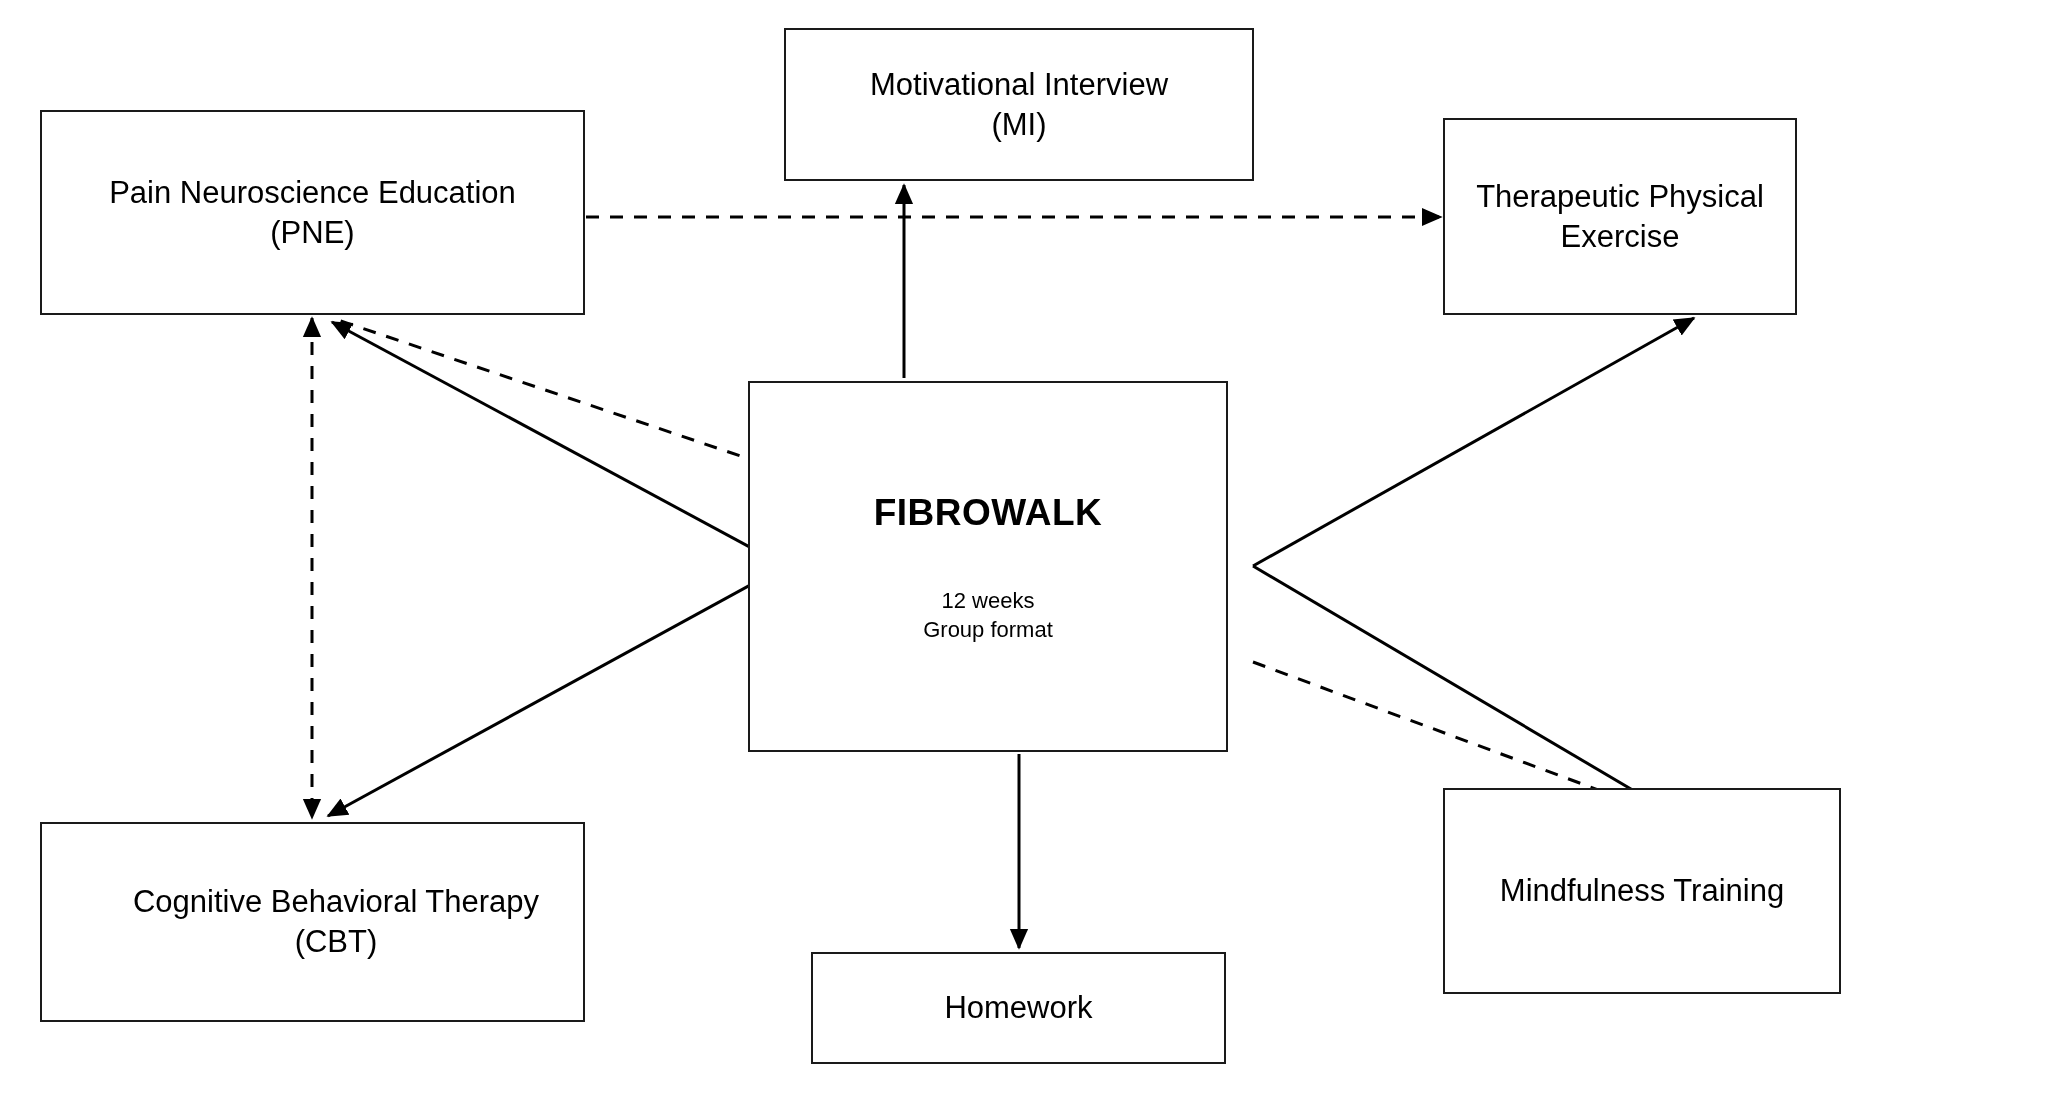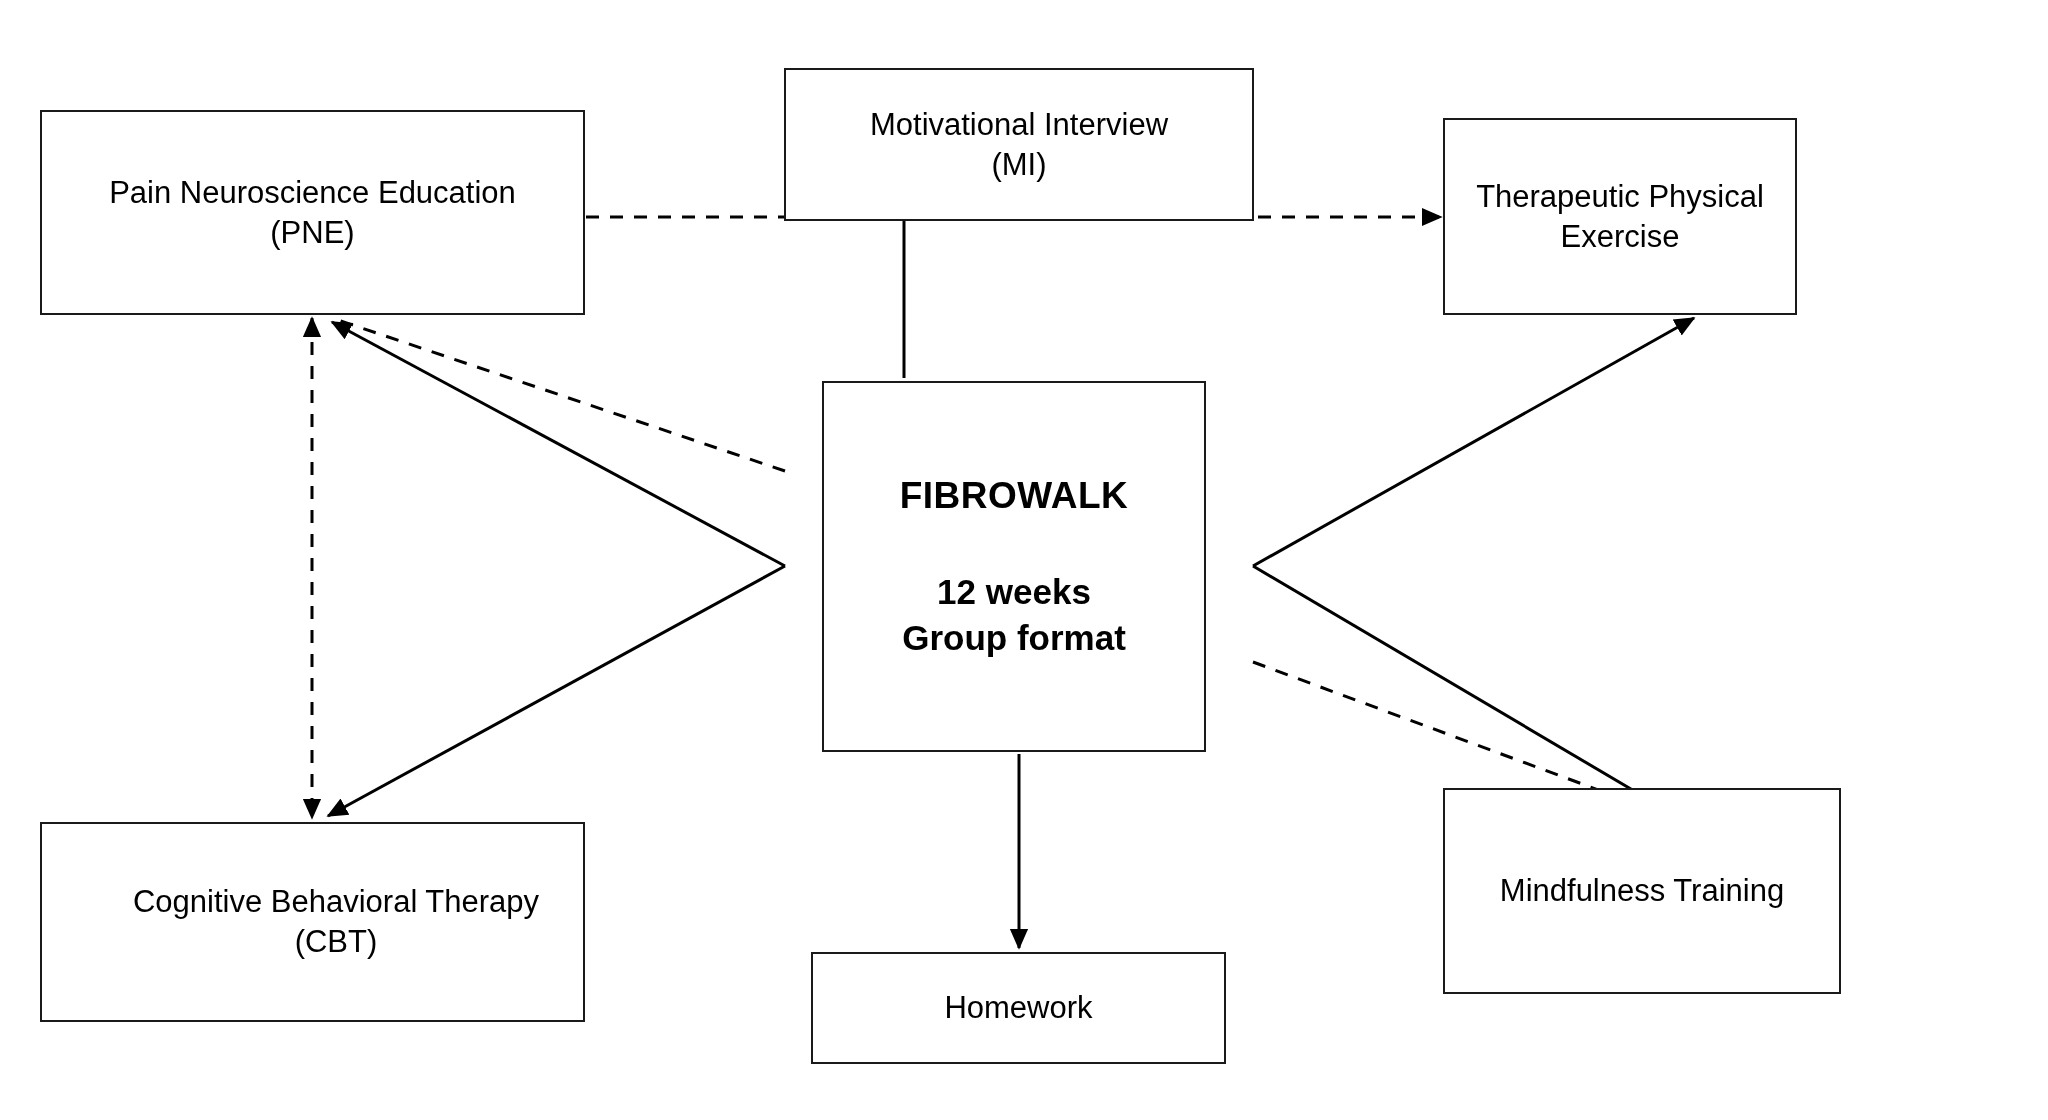--- a/index.html
+++ b/index.html
@@ -41,31 +41,31 @@
     font-size: 31px;
     font-weight: 400;
     white-space: pre-line;
   }
   .node.center .title {
     font-size: 37px;
     font-weight: bold;
     letter-spacing: 0.5px;
   }
   .node.center .subtitle {
-    font-size: 35px;
-    font-weight: 700;
+    font-size: 22px;
+    font-weight: 400;
     margin-top: 50px;
     white-space: pre-line;
     line-height: 1.32;
   }
   
   #node-pne   { left: 40px;   top: 110px; width: 545px;  height: 205px; }
-  #node-mi    { left: 784px;  top: 28px;  width: 470px;  height: 153px; margin-top: 40px; }
+  #node-mi    { left: 784px;  top: 28px;  width: 470px;  height: 153px; }
   #node-tpe   { left: 1443px; top: 118px; width: 354px;  height: 197px; }
-  #node-fw    { left: 822px;  top: 381px; width: 384px;  height: 371px; }
+  #node-fw    { left: 748px;  top: 381px; width: 480px;  height: 371px; }
   #node-cbt   { left: 40px;   top: 822px; width: 545px;  height: 200px; padding-left: 47px; }
   #node-hw    { left: 811px;  top: 952px; width: 415px;  height: 112px; }
   #node-mt    { left: 1443px; top: 788px; width: 398px;  height: 206px; }
 </style>
 </head>
 <body>
 
 <div id="canvas">
 
   <svg class="edges" viewBox="0 0 2048 1120" width="2048" height="1120" xmlns="http://www.w3.org/2000/svg">

